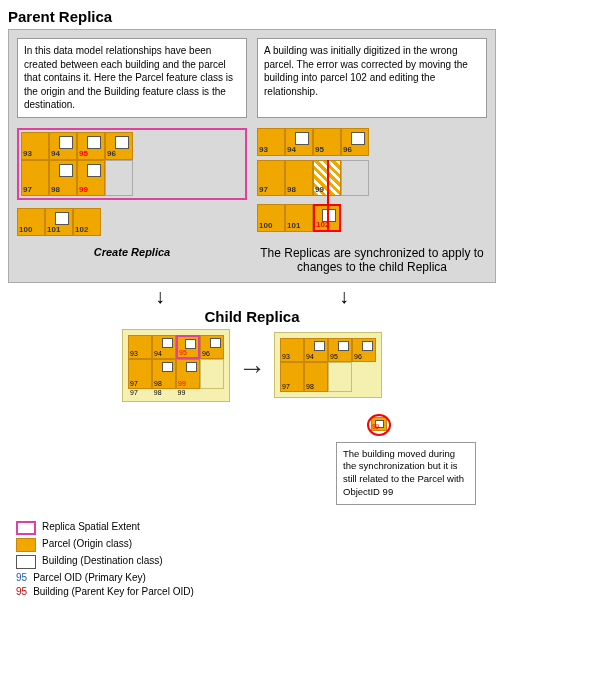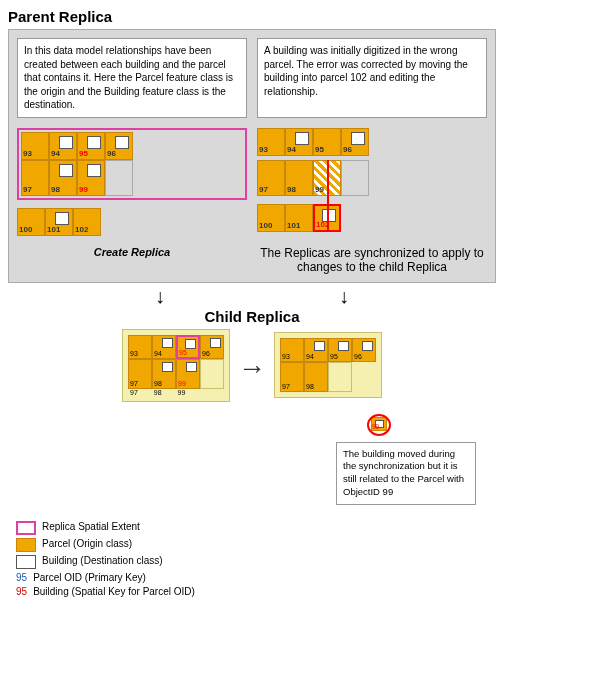--- a/index.html
+++ b/index.html
@@ -466,17 +466,17 @@
     <div class="legend-item">
       <div class="legend-box white"></div>
       <span>Building (Destination class)</span>
     </div>
     <div class="legend-item">
       <span class="legend-text-blue">95</span>
       <span>Parcel OID (Primary Key)</span>
     </div>
     <div class="legend-item">
       <span class="legend-text-red">95</span>
-      <span>Building (Spatial Key for Parcel OID)</span>
+      <span>Building (Parent Key for Parcel OID)</span>
     </div>
   </div>
 
 </div>
 
 </body></html>

